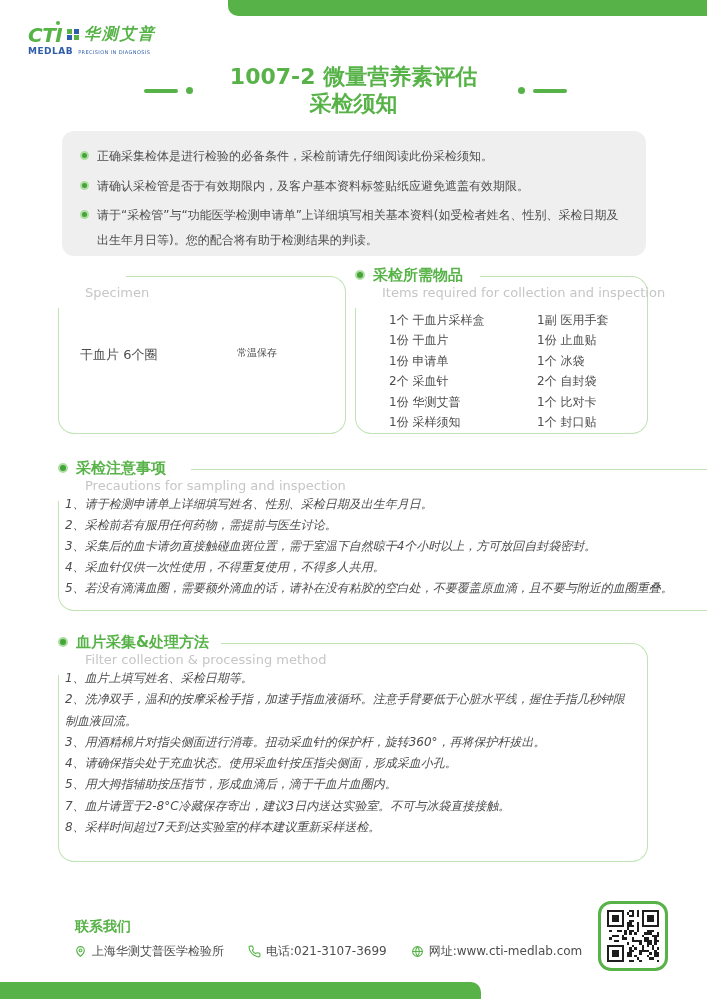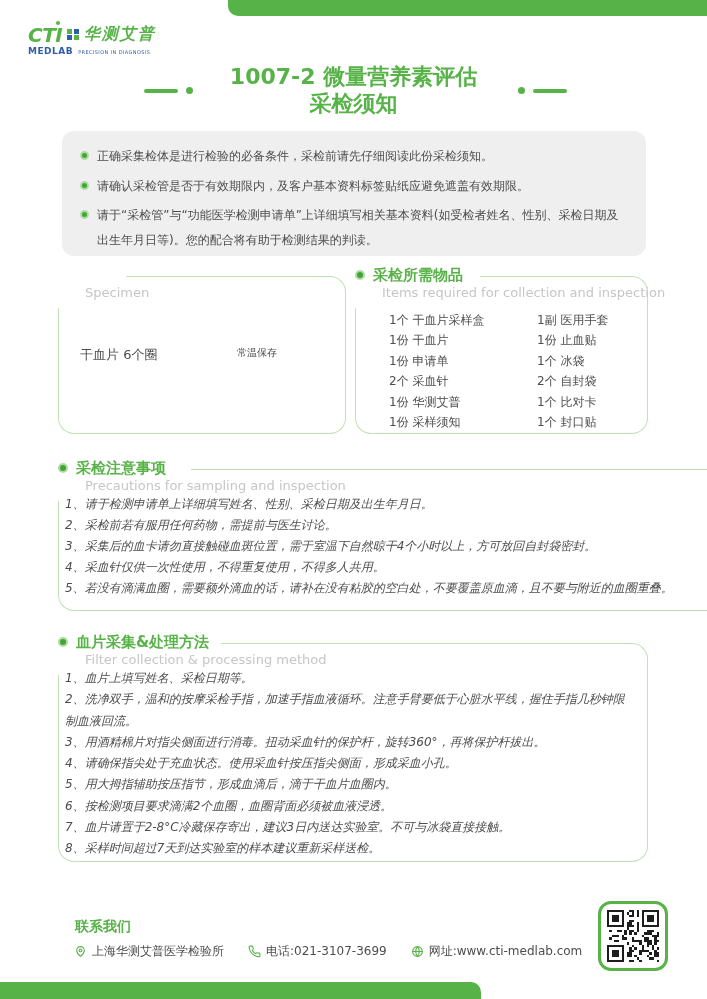--- a/index.html
+++ b/index.html
@@ -197,21 +197,20 @@
       <span class="sec-bullet"></span>
       <span class="sec-title">血片采集&amp;处理方法</span>
     </div>
     <div class="sec-sub">Filter collection &amp; processing method</div>
     <div class="num-list">
       <div>1、血片上填写姓名、采检日期等。</div>
       <div>2、洗净双手，温和的按摩采检手指，加速手指血液循环。注意手臂要低于心脏水平线，握住手指几秒钟限制血液回流。</div>
       <div>3、用酒精棉片对指尖侧面进行消毒。扭动采血针的保护杆，旋转360°，再将保护杆拔出。</div>
       <div>4、请确保指尖处于充血状态。使用采血针按压指尖侧面，形成采血小孔。</div>
       <div>5、用大拇指辅助按压指节，形成血滴后，滴于干血片血圈内。</div>
-      <div>6、按检测项目要求滴满2个血圈，血圈背面必须被血液浸透。</div>
       <div>7、血片请置于2-8°C冷藏保存寄出，建议3日内送达实验室。不可与冰袋直接接触。</div>
       <div>8、采样时间超过7天到达实验室的样本建议重新采样送检。</div>
     </div>
   </div>
 
   <div class="contact-title">联系我们</div>
   <div class="contact-row">
     <div class="contact-item">
       <svg width="13" height="13" viewBox="0 0 24 24" fill="none" stroke="#57b348" stroke-width="2" stroke-linecap="round" stroke-linejoin="round">
           <path d="M12 21s-7-5.6-7-11a7 7 0 0 1 14 0c0 5.4-7 11-7 11z"></path>

